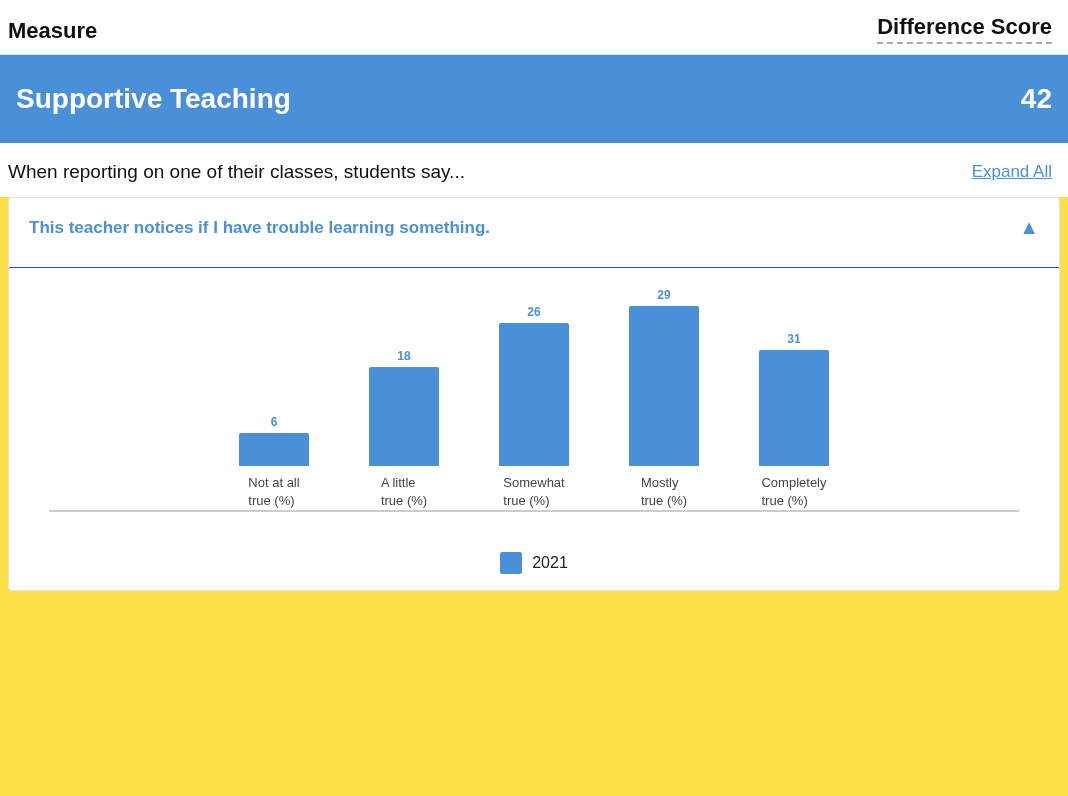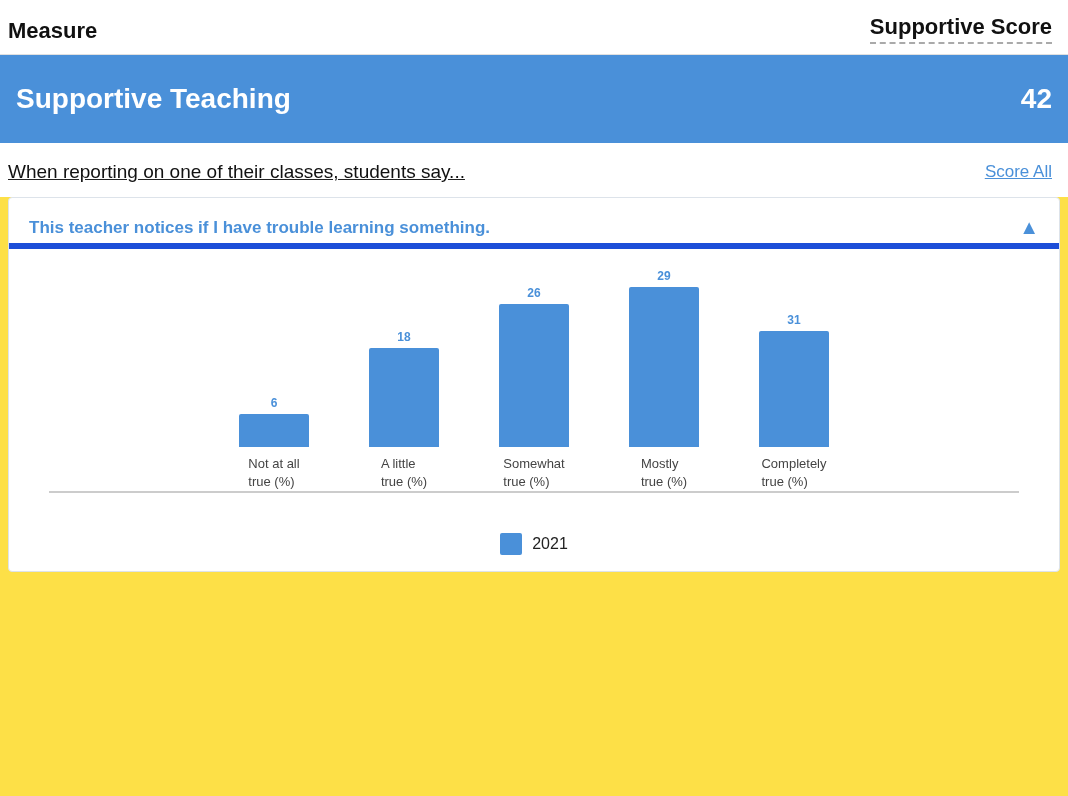--- a/index.html
+++ b/index.html
@@ -50,21 +50,20 @@
       font-weight: 700;
       color: #fff;
     }
 
     .students-say-row {
       display: flex;
       justify-content: space-between;
       align-items: center;
       padding: 18px 16px 14px 8px;
       background: #fff;
-      text-decoration: underline;
     }
     .students-say-text {
       font-size: 19px;
       color: #111;
       font-weight: 400;
     }
     .expand-all-link {
       font-size: 17px;
       color: #4a90d9;
       text-decoration: underline;
@@ -76,22 +75,22 @@
       background: #fff;
       border: 1px solid #dde3ea;
       border-radius: 4px;
       margin: 0 8px 16px 8px;
     }
 
     .card-header {
       display: flex;
       justify-content: space-between;
       align-items: center;
-      padding: 18px 20px 4px 20px;
-      border-bottom: 6px solid #1d4ed8;
+      padding: 18px 20px 28px 20px;
+      border-bottom: 1px solid #1d4ed8;
     }
     .card-title {
       font-size: 17px;
       font-weight: 600;
       color: #4a90d9;
     }
     .chevron-up {
       color: #4a90d9;
       font-size: 20px;
       cursor: pointer;
@@ -166,31 +165,31 @@
       min-height: 796px;
     }
   </style>
 </head>
 <body>
 
 <div class="page-wrapper">
 
   <div class="header-row">
     <span class="header-measure">Measure</span>
-    <span class="header-difference">Supportive Score</span>
+    <span class="header-difference">Difference Score</span>
   </div>
 
   <div class="blue-banner">
     <span class="blue-banner-title">Supportive Teaching</span>
     <span class="blue-banner-score">42</span>
   </div>
 
   <div class="students-say-row">
     <span class="students-say-text">When reporting on one of their classes, students say...</span>
-    <span class="expand-all-link">Score All</span>
+    <span class="expand-all-link">Expand All</span>
   </div>
 
   <div class="card">
     <div class="card-header">
       <span class="card-title">This teacher notices if I have trouble learning something.</span>
       <span class="chevron-up">▲</span>
     </div>
 
     <div class="chart-area">
       <div class="bar-chart" id="bar-chart-container">

